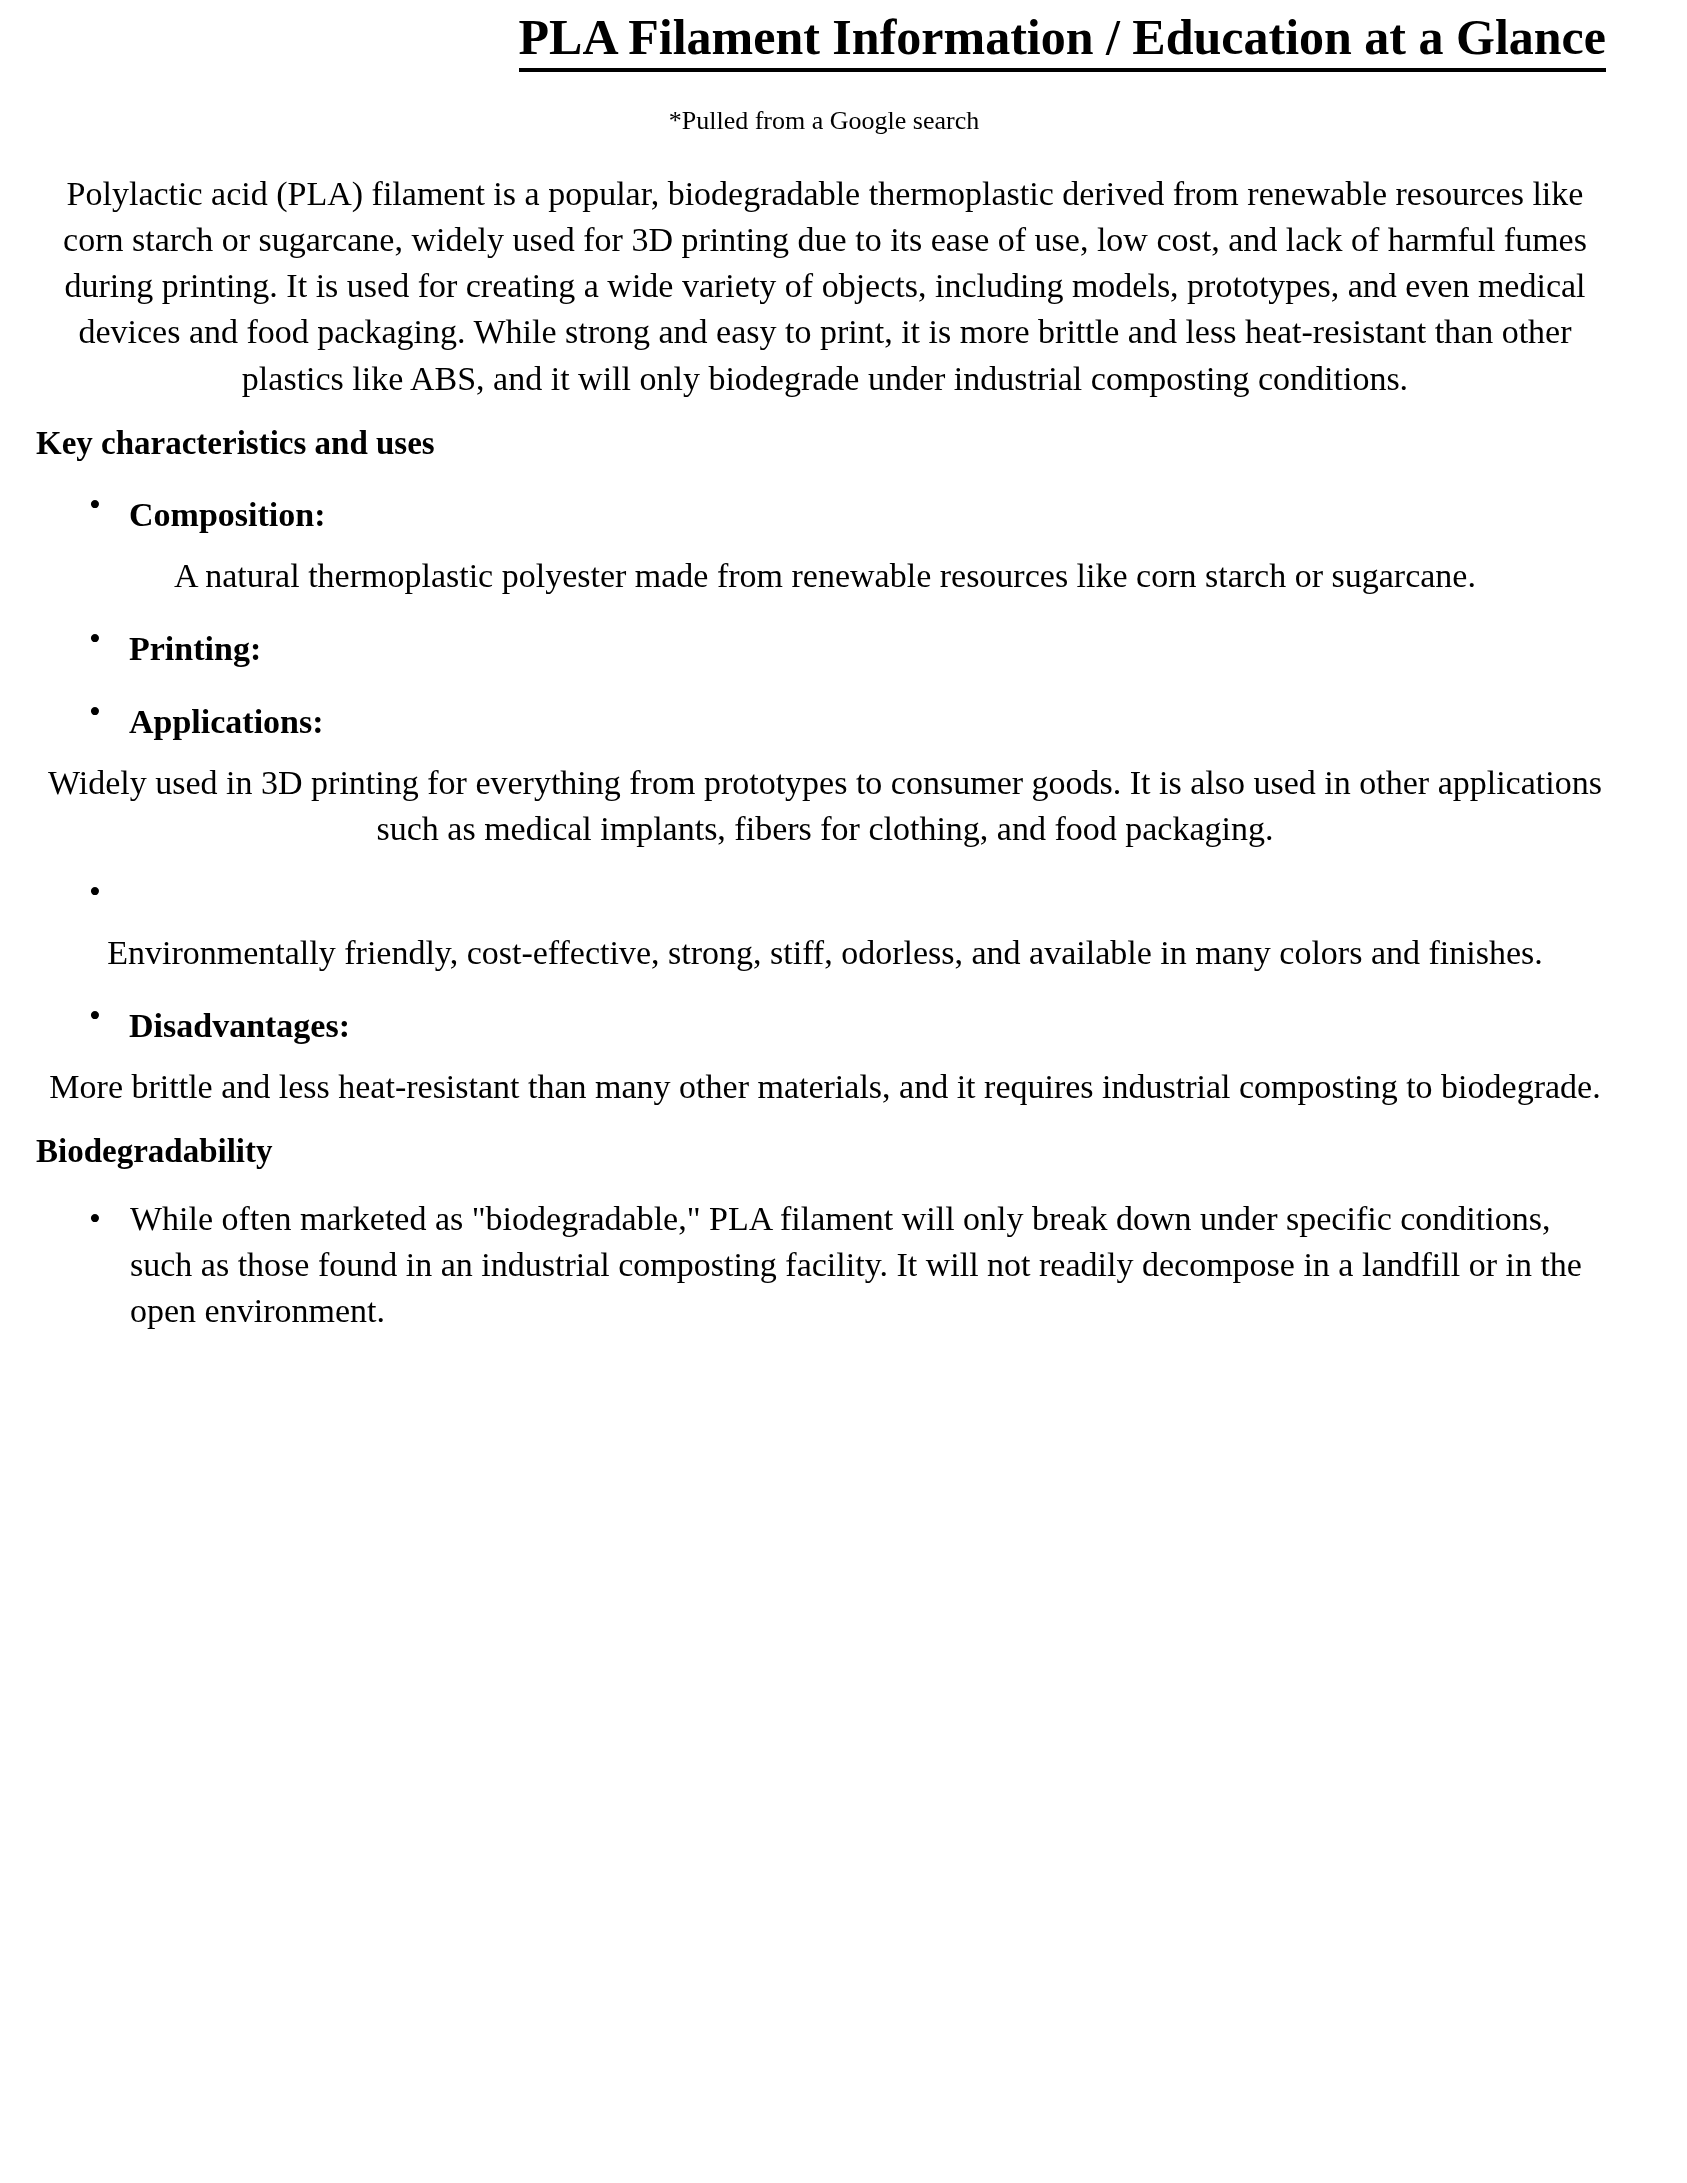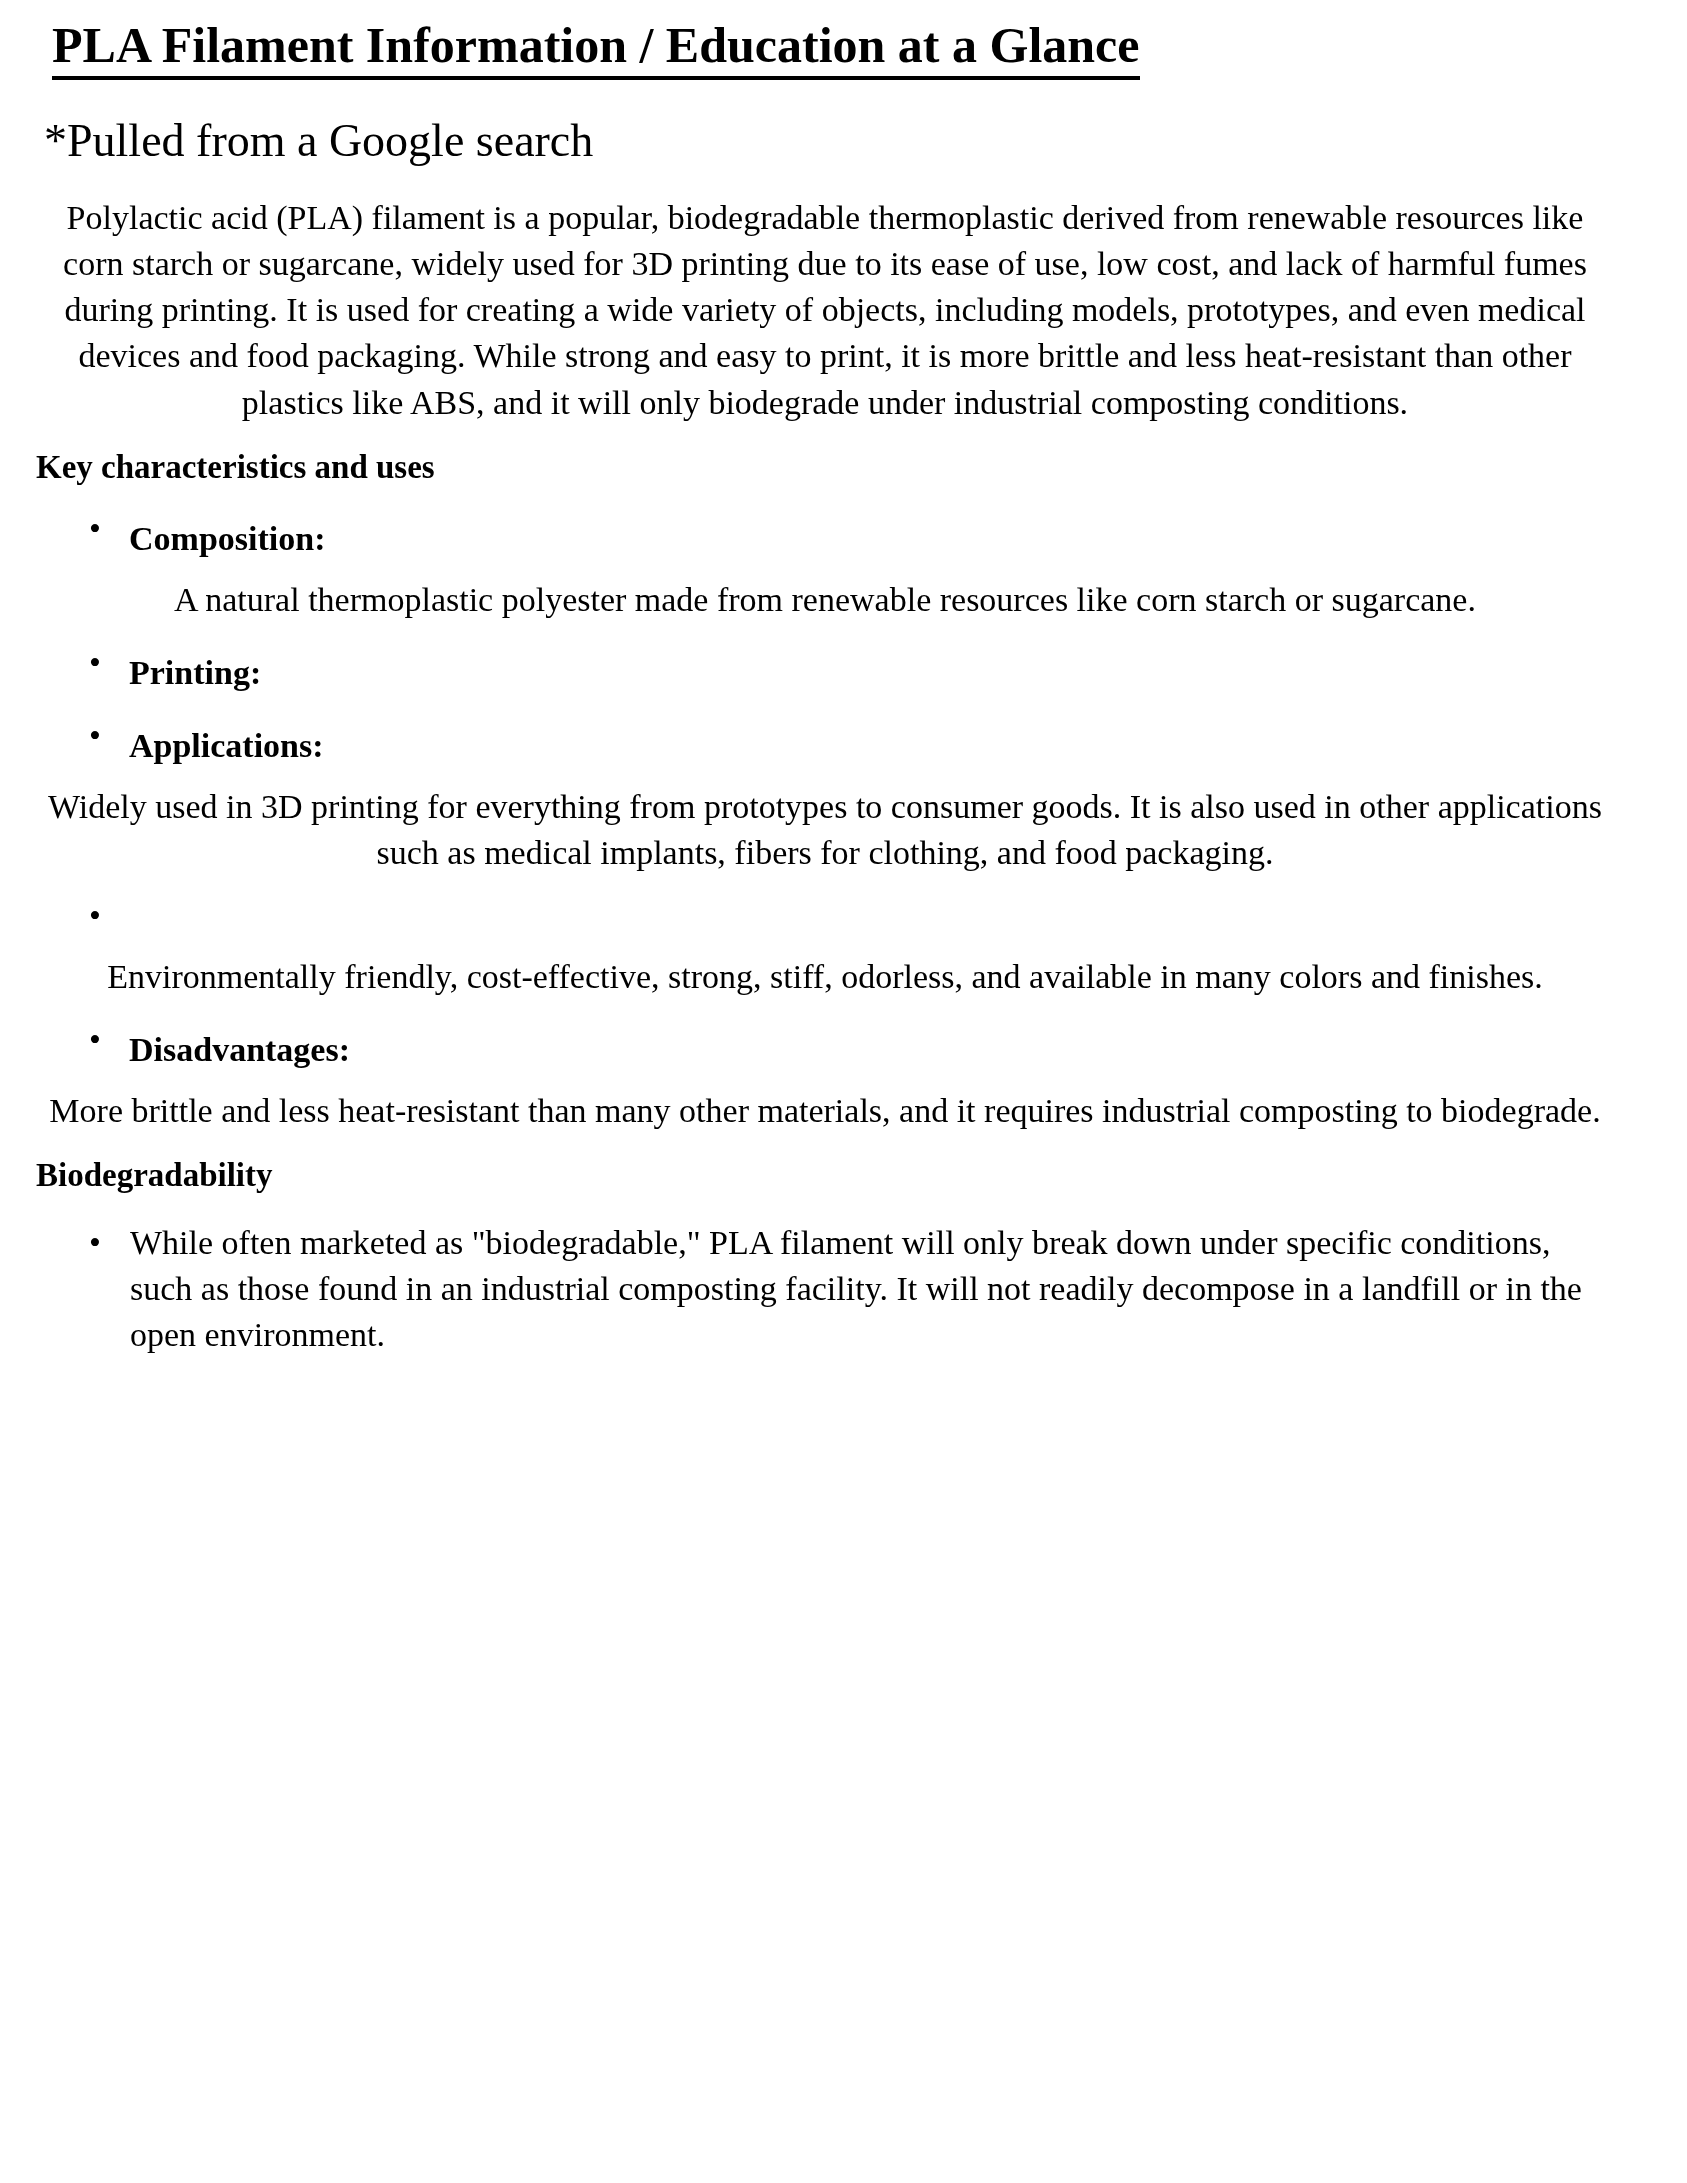--- a/index.html
+++ b/index.html
@@ -16,41 +16,41 @@
     width: 1687px;
     height: 2183px;
     background: #ffffff;
     box-sizing: border-box;
     padding: 0 73px 0 36px;
     overflow: hidden;
   }
 
   
   .doc-title {
-    margin: 16px;
+    margin: 8px;
     padding-top: 1px;
-    text-align: left;
+    text-align: right;
     font-size: 50px;
     font-weight: bold;
     line-height: 1.12;
     letter-spacing: 0px;
     white-space: nowrap;
   }
   .doc-title .underlined {
     border-bottom: 4.6px solid #000;
     padding-bottom: 2.6px;
   }
 
   
   .source-note {
-    margin: 8px;
+    margin: 16px;
     padding-top: 24px;
     padding-right: 2px;
-    text-align: left;
-    font-size: 46px;
+    text-align: center;
+    font-size: 26px;
     line-height: 1.2;
   }
 
   
   .para {
     margin: 0;
     padding-top: 18.5px;
     font-size: 34px;
     line-height: 1.36;
     text-align: center;

